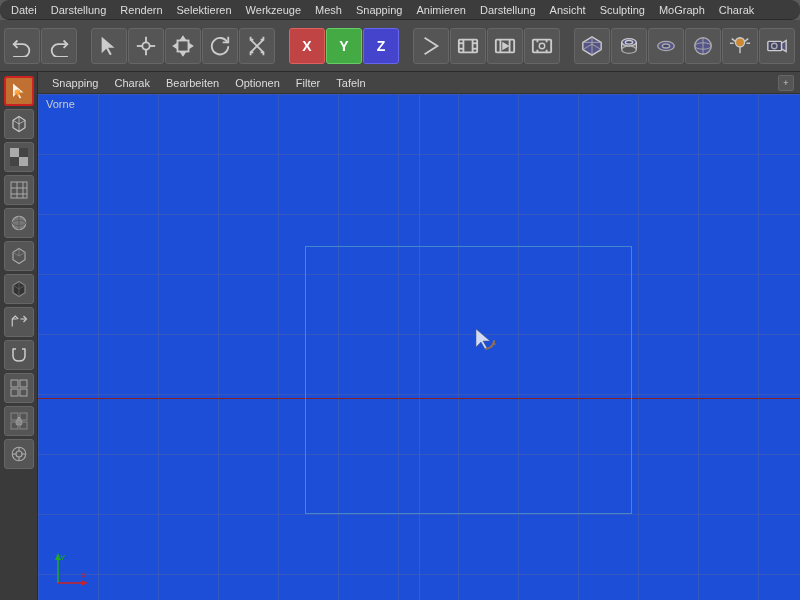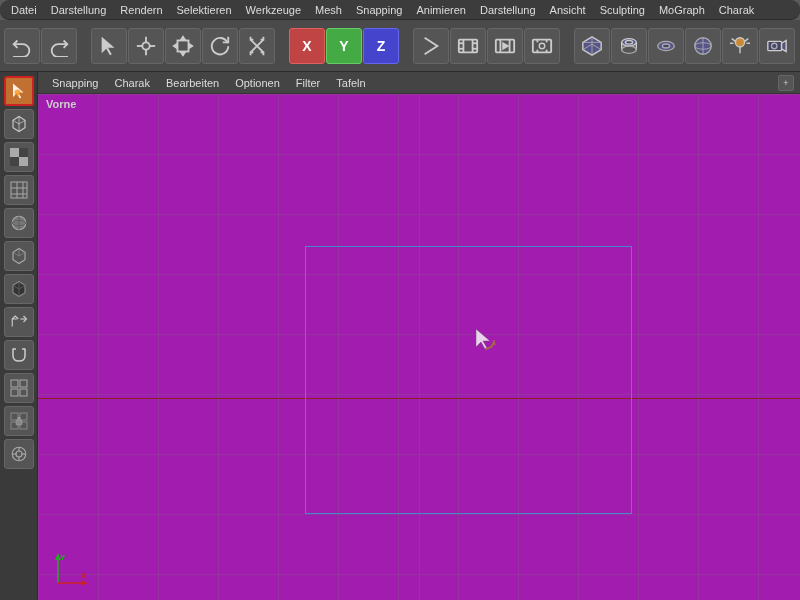--- a/index.html
+++ b/index.html
@@ -143,22 +143,21 @@
       align-items: center;
       justify-content: center;
       cursor: pointer;
     }
 
     
     #canvas-area {
       position: relative;
       width: 100%;
       height: calc(100% - 22px);
-      background: #a21caf;
-      font-weight: bold;
+      background: #1d4ed8;
     }
 
     
     .vp-label {
       position: absolute;
       top: 4px;
       left: 8px;
       font-size: 11px;
       color: #ccc;
       pointer-events: none;

